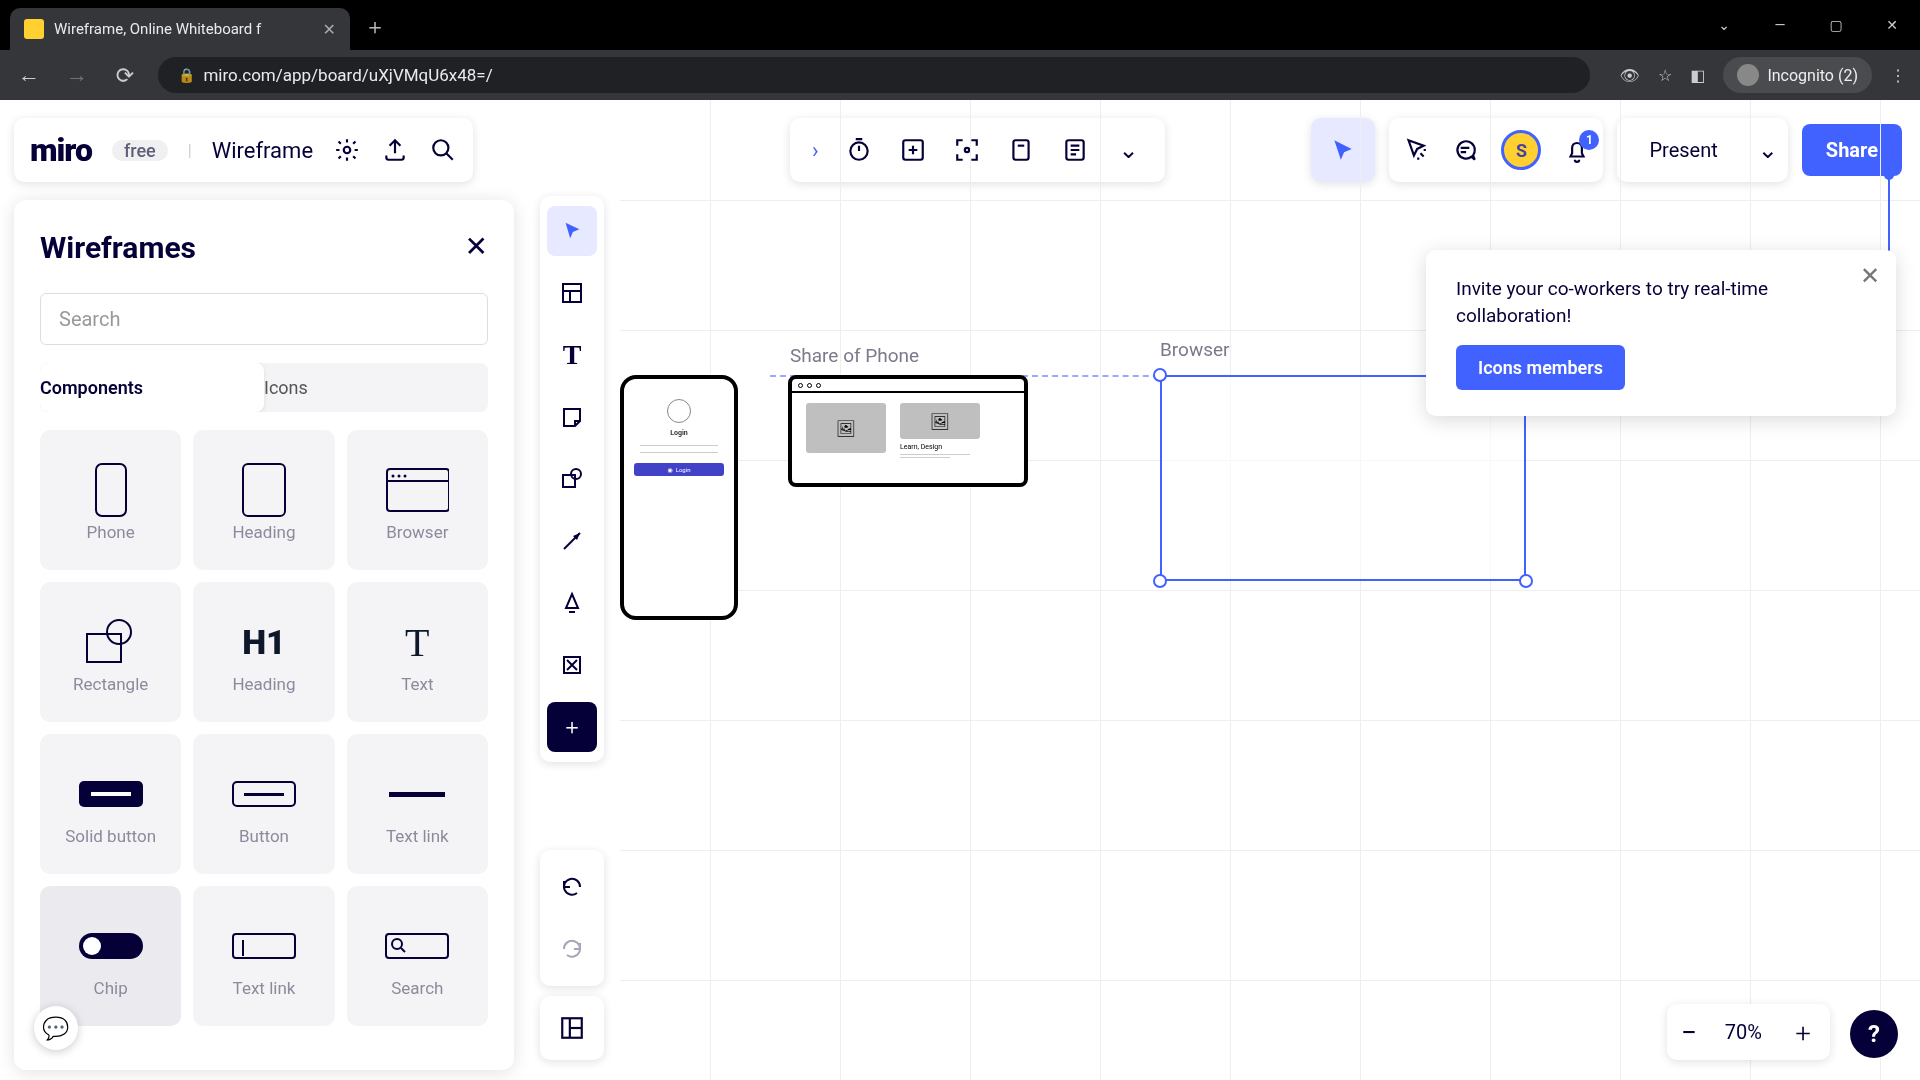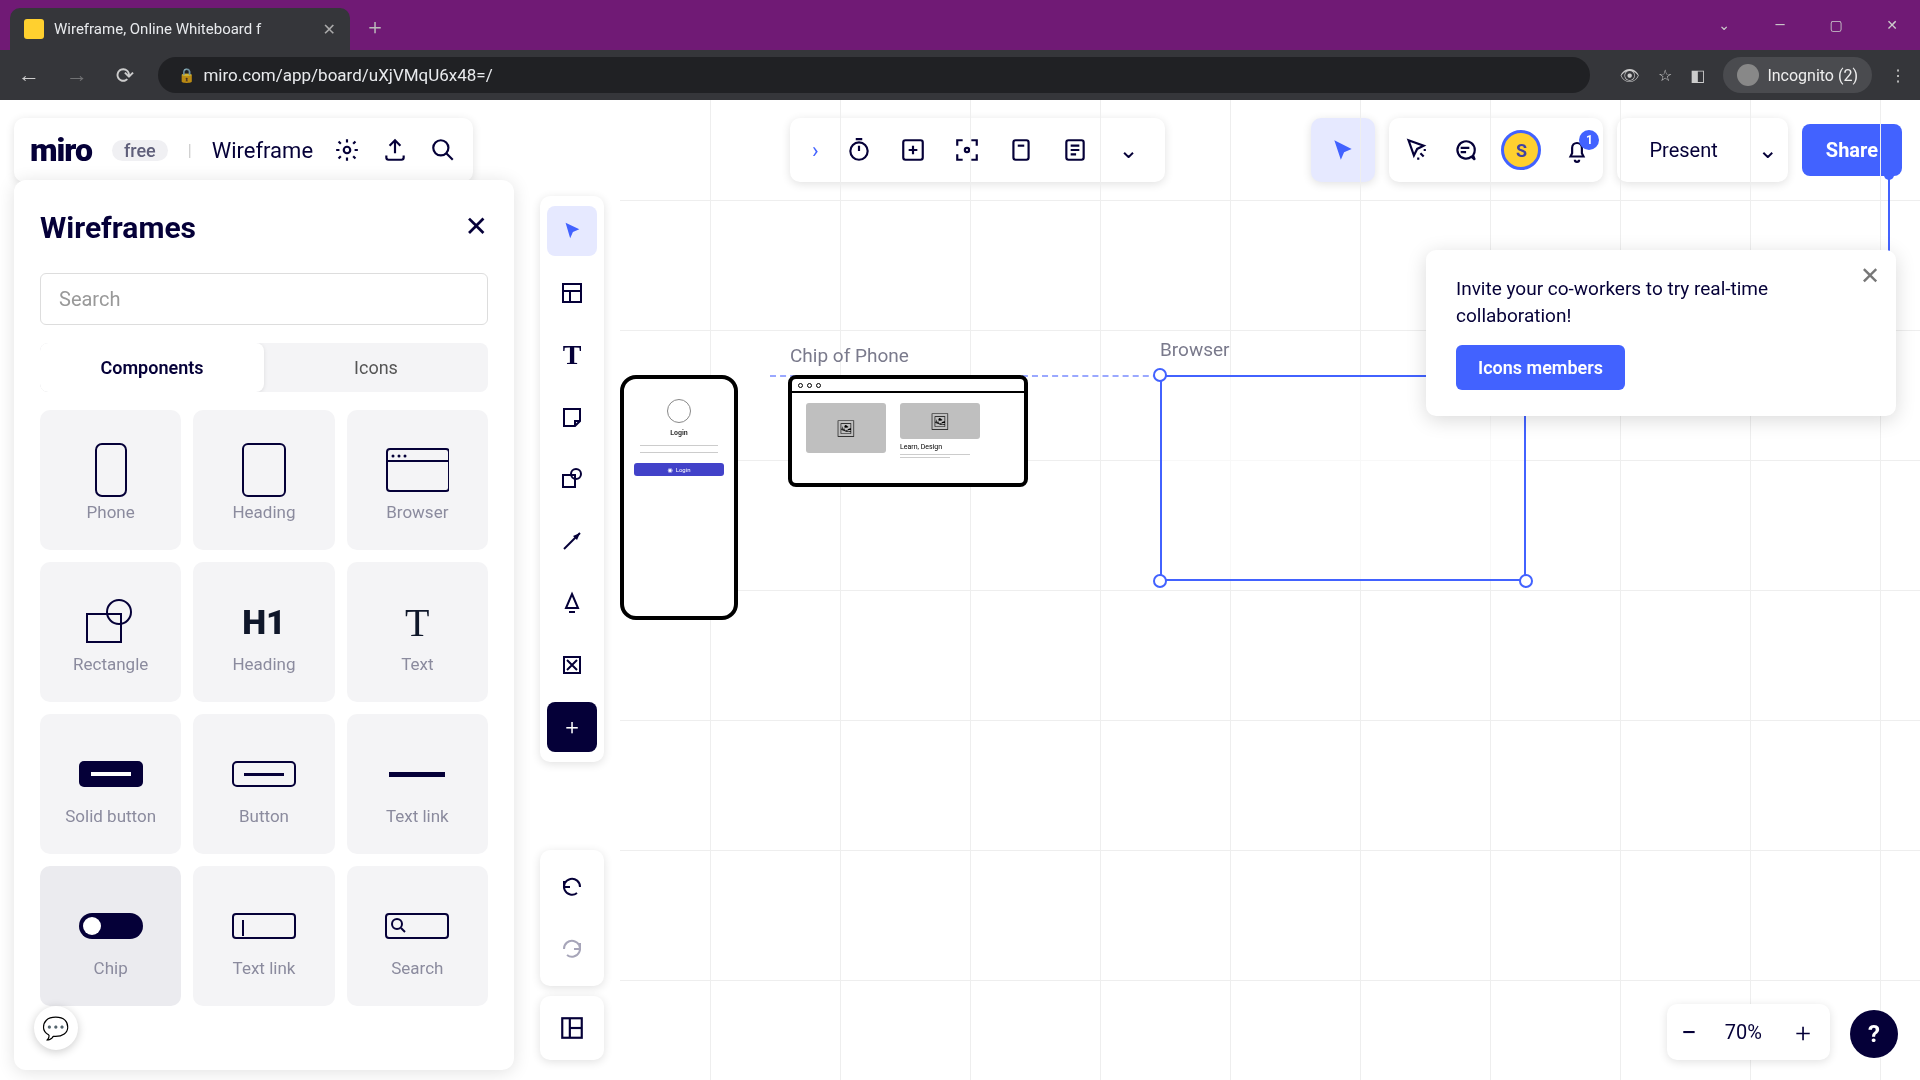--- a/index.html
+++ b/index.html
@@ -1,19 +1,19 @@
 <!DOCTYPE html>
 <html><head>
 <meta charset="utf-8">
 <style>
   * { margin: 0; padding: 0; box-sizing: border-box; font-family: -apple-system, BlinkMacSystemFont, 'Segoe UI', Roboto, Helvetica, Arial, sans-serif; }
   body { width: 1920px; height: 1080px; background: #fff; overflow: hidden; position: relative; }
 
   
-  .titlebar { height: 50px; background: #701a75; display: flex; align-items: flex-end; position: relative; }
+  .titlebar { height: 50px; background: #000000; display: flex; align-items: flex-end; position: relative; }
   .tab { background: #35363a; color: #e8eaed; height: 42px; width: 340px; margin-left: 10px; border-radius: 10px 10px 0 0; display: flex; align-items: center; padding: 0 14px; gap: 10px; font-size: 15px; }
   .tab .favicon { width: 20px; height: 20px; background: #ffd02f; border-radius: 3px; }
   .tab .tabtext { flex: 1; white-space: nowrap; overflow: hidden; }
   .tab .tabclose { color: #aaa; font-size: 16px; }
   .new-tab { color: #bbb; font-size: 22px; padding: 0 14px 8px; }
   .window-btns { position: absolute; right: 0; top: 0; height: 50px; display: flex; align-items:center; }
   .window-btns div { width: 56px; text-align:center; color:#ccc; font-size: 14px; }
   .wb-down { font-size: 22px; }
 
   .addrbar { height: 50px; background: #35363a; display: flex; align-items: center; padding: 0 14px; gap: 18px; color: #ccc; }
@@ -40,26 +40,26 @@
   .top-right-bar { position: absolute; top: 18px; right: 18px; height: 64px; display:flex; align-items:center; gap: 14px; }
   .cursor-tool { background:#e6e9ff; width:64px; height:64px; border-radius:10px; box-shadow:0 2px 10px rgba(0,0,0,.12); display:flex; align-items:center; justify-content:center; }
   .trc-group { background:#fff; border-radius:10px; box-shadow:0 2px 10px rgba(0,0,0,.12); height:64px; display:flex; align-items:center; padding:0 12px; gap: 22px; }
   .avatar { width:40px; height:40px; border-radius:50%; background:#ffd02f; border:3px solid #4262ff; color:#4242a0; font-weight:700; display:flex; align-items:center; justify-content:center; font-size:18px; }
   .bell-wrap { position:relative; }
   .bell-badge { position:absolute; top:-6px; right:-8px; background:#4262ff; color:#fff; border-radius:50%; width:20px; height:20px; font-size:12px; display:flex; align-items:center; justify-content:center; font-weight:700; }
   .present-btn { font-size:20px; color:#050038; background:#fff; border-radius:8px; height:52px; display:flex; align-items:center; padding:0 14px; gap:12px; }
   .share-btn { background:#4262ff; color:#fff; font-weight:700; font-size:20px; border-radius:8px; height:52px; padding:0 24px; display:flex; align-items:center; }
 
   
-  .side-panel { position:absolute; top:80px; left:14px; width:500px; bottom: 10px; background:#fff; border-radius:12px; box-shadow:0 2px 18px rgba(0,0,0,.12); padding: 30px 26px; overflow:hidden; }
+  .side-panel { position:absolute; top:100px; left:14px; width:500px; bottom: 10px; background:#fff; border-radius:12px; box-shadow:0 2px 18px rgba(0,0,0,.12); padding: 30px 26px; overflow:hidden; }
   .sp-title { font-size:30px; font-weight:700; color:#050038; }
   .sp-close { position:absolute; top:30px; right:26px; font-size:28px; color:#050038; }
   .sp-search { margin-top: 28px; width:100%; height:52px; border:1px solid #ddd; border-radius:6px; padding:0 18px; font-size:20px; color:#555; display:flex; align-items:center; }
   .sp-tabs { display:flex; margin-top: 18px; background:#f4f4f6; border-radius:8px; overflow:hidden; }
-  .sp-tab { flex:1; text-align:center; padding:14px 0; font-size:18px; color:#555; }
+  .sp-tab { flex:1; text-align:left; padding:14px 0; font-size:18px; color:#555; }
   .sp-tab.active { background:#fff; box-shadow:0 1px 4px rgba(0,0,0,.1); border-radius:8px; color:#050038; font-weight:600; }
   .sp-grid { display:grid; grid-template-columns: repeat(3, 1fr); gap: 12px; margin-top: 18px; }
   .sp-item { background:#f4f4f6; border-radius:10px; height:140px; display:flex; flex-direction:column; align-items:center; justify-content:center; }
   .sp-item .lbl { color:#8b8b9e; font-size:17px; }
   .sp-thumb { width:64px; height:64px; display:flex; align-items:center; justify-content:center; color:#0f172a; }
   .sp-item.active { background:#ebebef; }
   .chat-bubble { position:absolute; bottom:20px; left:20px; width:44px; height:44px; border-radius:50%; background:#fff; box-shadow:0 2px 10px rgba(0,0,0,.2); display:flex; align-items:center; justify-content:center; font-size:22px; }
 
   
   .vtoolbar { position:absolute; top:96px; left:540px; width:64px; background:#fff; border-radius:10px; box-shadow:0 2px 10px rgba(0,0,0,.12); display:flex; flex-direction:column; align-items:center; gap:12px; padding:10px 0; }
@@ -243,21 +243,21 @@
         <div style="font-weight:700;margin:4px 0 8px;">Login</div>
         <div style="height:1px;background:#ccc;margin:6px 6px;"></div>
         <div style="height:1px;background:#ccc;margin:6px 6px;"></div>
         <div style="background:#4242c9;color:#fff;border-radius:3px;padding:3px 0;margin-top:10px;font-size:6px;display:flex;align-items:center;justify-content:center;gap:3px;">
             <span>◉</span>
             <span>Login</span>
           </div>
       </div>
     </div>
 
-    <span class="c-label" style="top:244px; left:170px;">Chip of Phone</span>
+    <span class="c-label" style="top:244px; left:170px;">Share of Phone</span>
     <div class="c-browser" style="top:275px; left:168px; width:240px; height:112px;">
       <div class="bbar">
           <span></span>
           <span></span>
           <span></span>
         </div>
       <div style="display:flex; gap:14px; padding:10px 14px;">
         <div style="background:#bfbfbf;width:80px;height:50px;border-radius:3px;display:flex;align-items:center;justify-content:center;">🖼</div>
         <div>
           <div style="background:#bfbfbf;width:80px;height:36px;border-radius:3px;display:flex;align-items:center;justify-content:center;">🖼</div>

